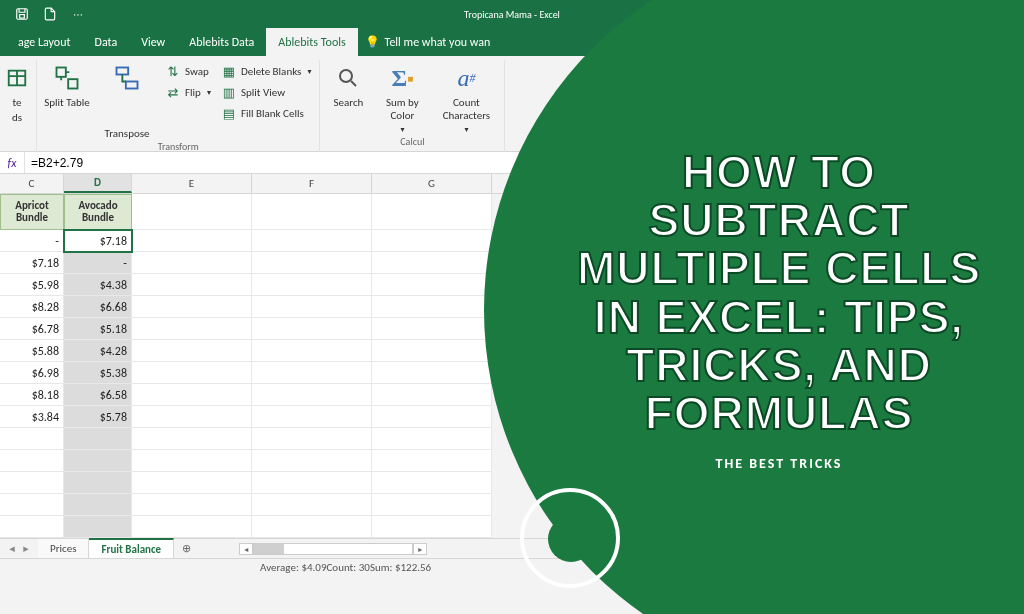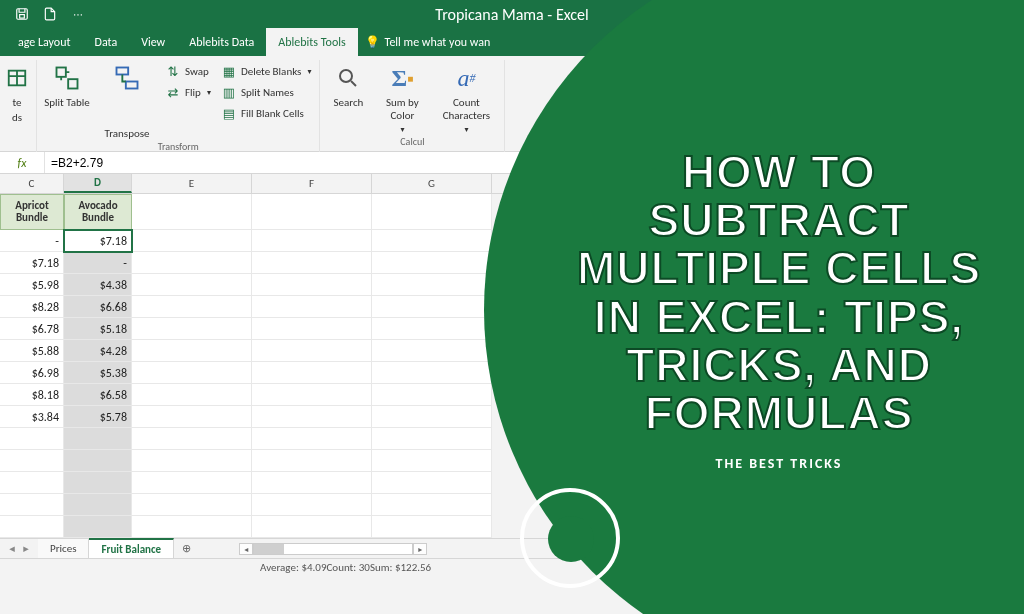--- a/index.html
+++ b/index.html
@@ -17,21 +17,21 @@
   .title-bar {
     height: 28px;
     background: #1a7244;
     color: #fff;
     display: flex;
     align-items: center;
     position: relative;
   }
   .qat { display: flex; gap: 8px; padding-left: 12px; align-items: center; }
   .qat .qicon { width: 20px; height: 20px; display: flex; align-items: center; justify-content: center; color:#fff; }
-  .doc-title { position:absolute; left:0; right:0; text-align:center; font-size:16px; pointer-events:none;}
+  .doc-title { position:absolute; left:0; right:0; text-align:center; font-size:10px; pointer-events:none;}
   .sign { margin-left:auto; padding-right:40px; font-size:12px; }
 
   
   .ribbon-tabs {
     height: 28px;
     background: #1a7244;
     display: flex;
     align-items: stretch;
     color: #fff;
     font-size: 12px;
@@ -77,21 +77,21 @@
 
   
   .formula-bar {
     height: 22px;
     background: #fff;
     border-bottom: 1px solid #d6d6d6;
     display:flex;
     align-items:center;
     font-size:12px;
   }
-  .fx { width:45px; font-style:italic; color:#4d7c0f; border-right:1px solid #e2e2e2; height:100%; display:flex;align-items:center;justify-content:center;}
+  .fx { width:25px; font-style:italic; color:#4c1d95; border-right:1px solid #e2e2e2; height:100%; display:flex;align-items:center;justify-content:center;}
   .formula-input { flex:1; padding:0 6px; height:100%; border:none; outline:none; font-size:12px;}
   .col-headers { display:flex; height:20px; border-bottom:1px solid #d6d6d6; background:#f3f3f3;}
   .ch { border-right:1px solid #d6d6d6; text-align:center; font-size:11px; color:#444; display:flex;align-items:center;justify-content:center; background:#f3f3f3;}
   .ch.sel { background:#e2e2e2; border-bottom:2px solid #217346; color:#217346; font-weight:600;}
   .rows { }
   .row { display:flex; height:22px; }
   .cell { border-right:1px solid #e8e8e8; border-bottom:1px solid #e8e8e8; padding:0 4px; font-size:12px; display:flex; align-items:center; justify-content:flex-end; color:#222; background:#fff;}
   .hdrcell { background:#dde9d3; border:1px solid #9fbf8f; font-weight:600; justify-content:center; text-align:center; color:#333; font-size:11px; line-height:1.1;}
   .activecell { outline:2px solid #217346; outline-offset:-1px; background:#fff; z-index:2; position:relative;}
   .selcell { background:#dcdcdc; }
@@ -273,21 +273,21 @@
           </div>
       </div>
       <div class="smallcol">
         <div class="smallbtn">
             <span class="sic">▦</span>
             <span>Delete Blanks</span>
             <span style="font-size:8px;margin-left:2px;">▾</span>
           </div>
         <div class="smallbtn">
             <span class="sic">▥</span>
-            <span>Split Names</span>
+            <span>Split View</span>
           </div>
         <div class="smallbtn">
             <span class="sic">▤</span>
             <span>Fill Blank Cells</span>
           </div>
       </div>
     </div>
     <div class="label">Transform</div>
   </div>
 

